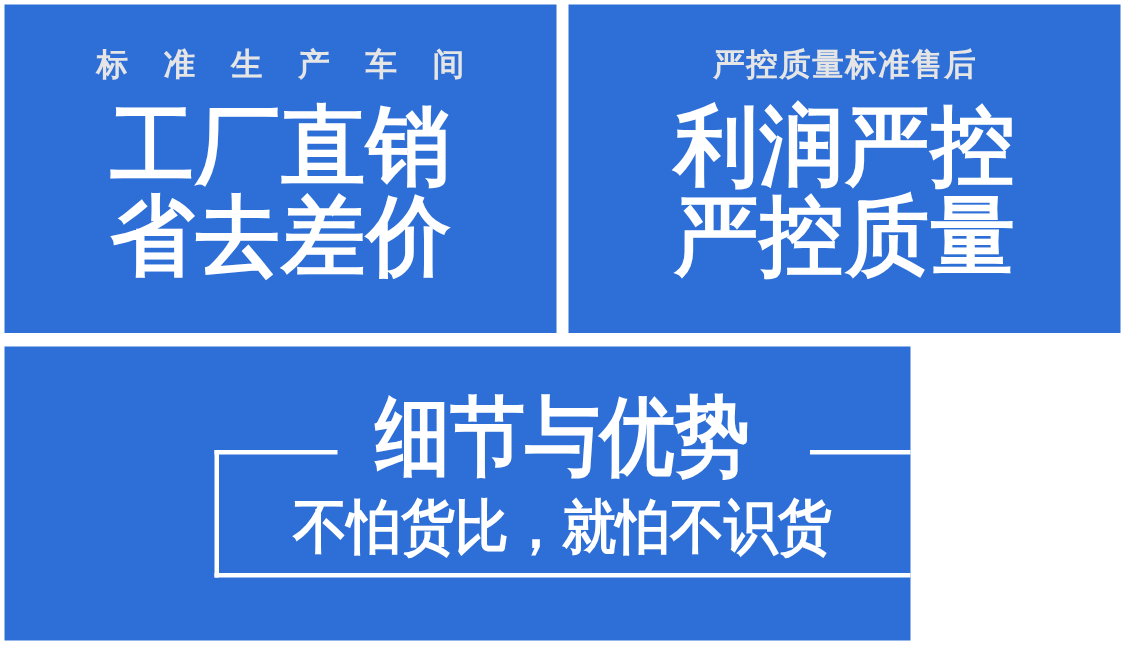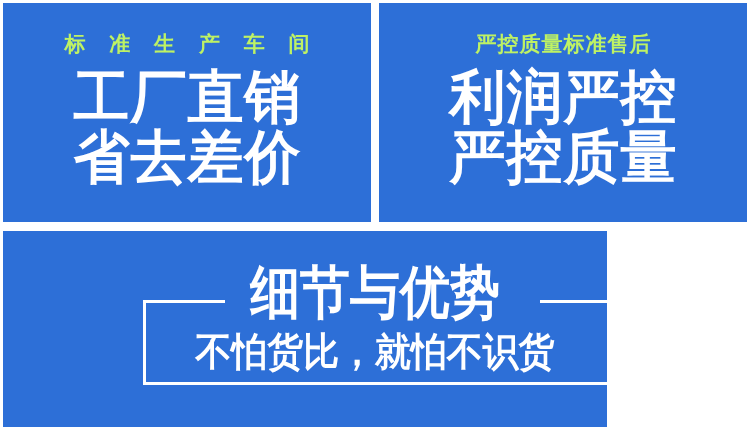--- a/index.html
+++ b/index.html
@@ -38,21 +38,21 @@
     left: 3px;
     top: 231px;
     width: 604px;
     height: 196px;
     background: #2D6FD7;
     overflow: hidden;
   }
 
   
   .eyebrow {
-    color: #bef264;
+    color: #e5e5e5;
     font-size: 21px;
     line-height: 1;
     font-weight: 700;
     white-space: nowrap;
     text-align: center;
   }
   .eyebrow-left {
     margin-top: 30px;
     letter-spacing: 9px;
     text-indent: 9px;

